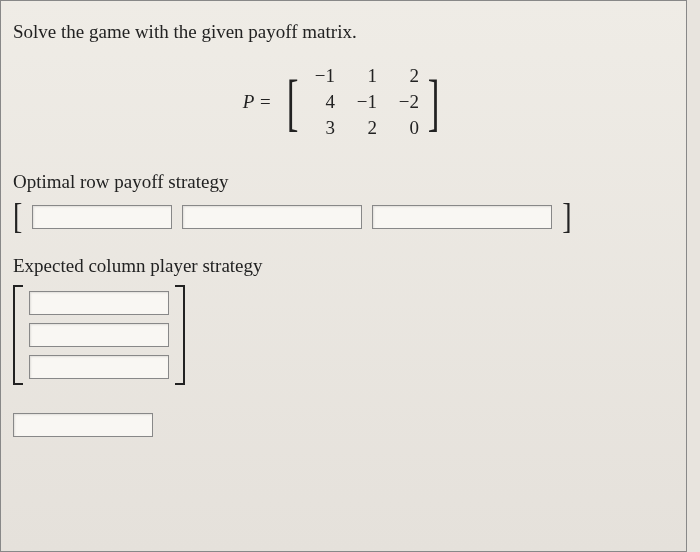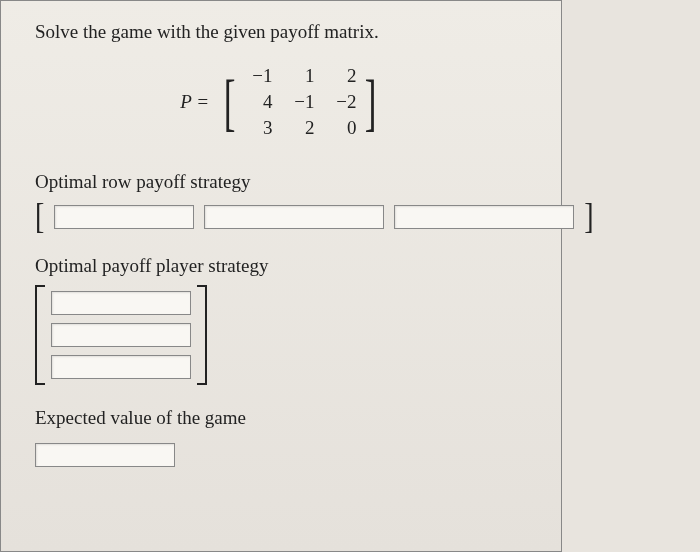--- a/index.html
+++ b/index.html
@@ -5,22 +5,22 @@
   body {
     margin: 0;
     padding: 0;
     background: #e8e4de;
     font-family: Georgia, 'Times New Roman', serif;
     width: 700px;
     height: 552px;
     box-sizing: border-box;
   }
   .page {
-    padding: 20px 34px;
-    width: 562px;
+    padding: 20px 12px;
+    width: 687px;
     height: 552px;
     box-sizing: border-box;
     border: 1px solid #888;
     background: linear-gradient(180deg, #efece6 0%, #e5e1db 100%);
   }
   .prompt {
     font-size: 19px;
     color: #222;
     margin-bottom: 18px;
   }
@@ -168,29 +168,28 @@
 
   <div class="section-title">Optimal row payoff strategy</div>
   <div class="row-strategy">
     <span class="lbrak">[</span>
     <input class="text-input w-short" value="" style="">
     <input class="text-input w-long" value="" style="">
     <input class="text-input w-longer" value="" style="">
     <span class="rbrak">]</span>
   </div>
 
-  <div class="section-title">Optimal payoff player strategy</div>
+  <div class="section-title">Expected column player strategy</div>
   <div class="col-strategy">
     <div class="tall-bracket tall-left"></div>
     <div class="stack">
       <input class="text-input w-short" value="" style="">
       <input class="text-input w-short" value="" style="">
       <input class="text-input w-short" value="" style="">
     </div>
     <div class="tall-bracket tall-right"></div>
   </div>
 
   <div class="ev-block">
-    <div class="section-title">Expected value of the game</div>
     <input class="text-input w-short" value="" style="">
   </div>
 
 </div>
 
 </body></html>

